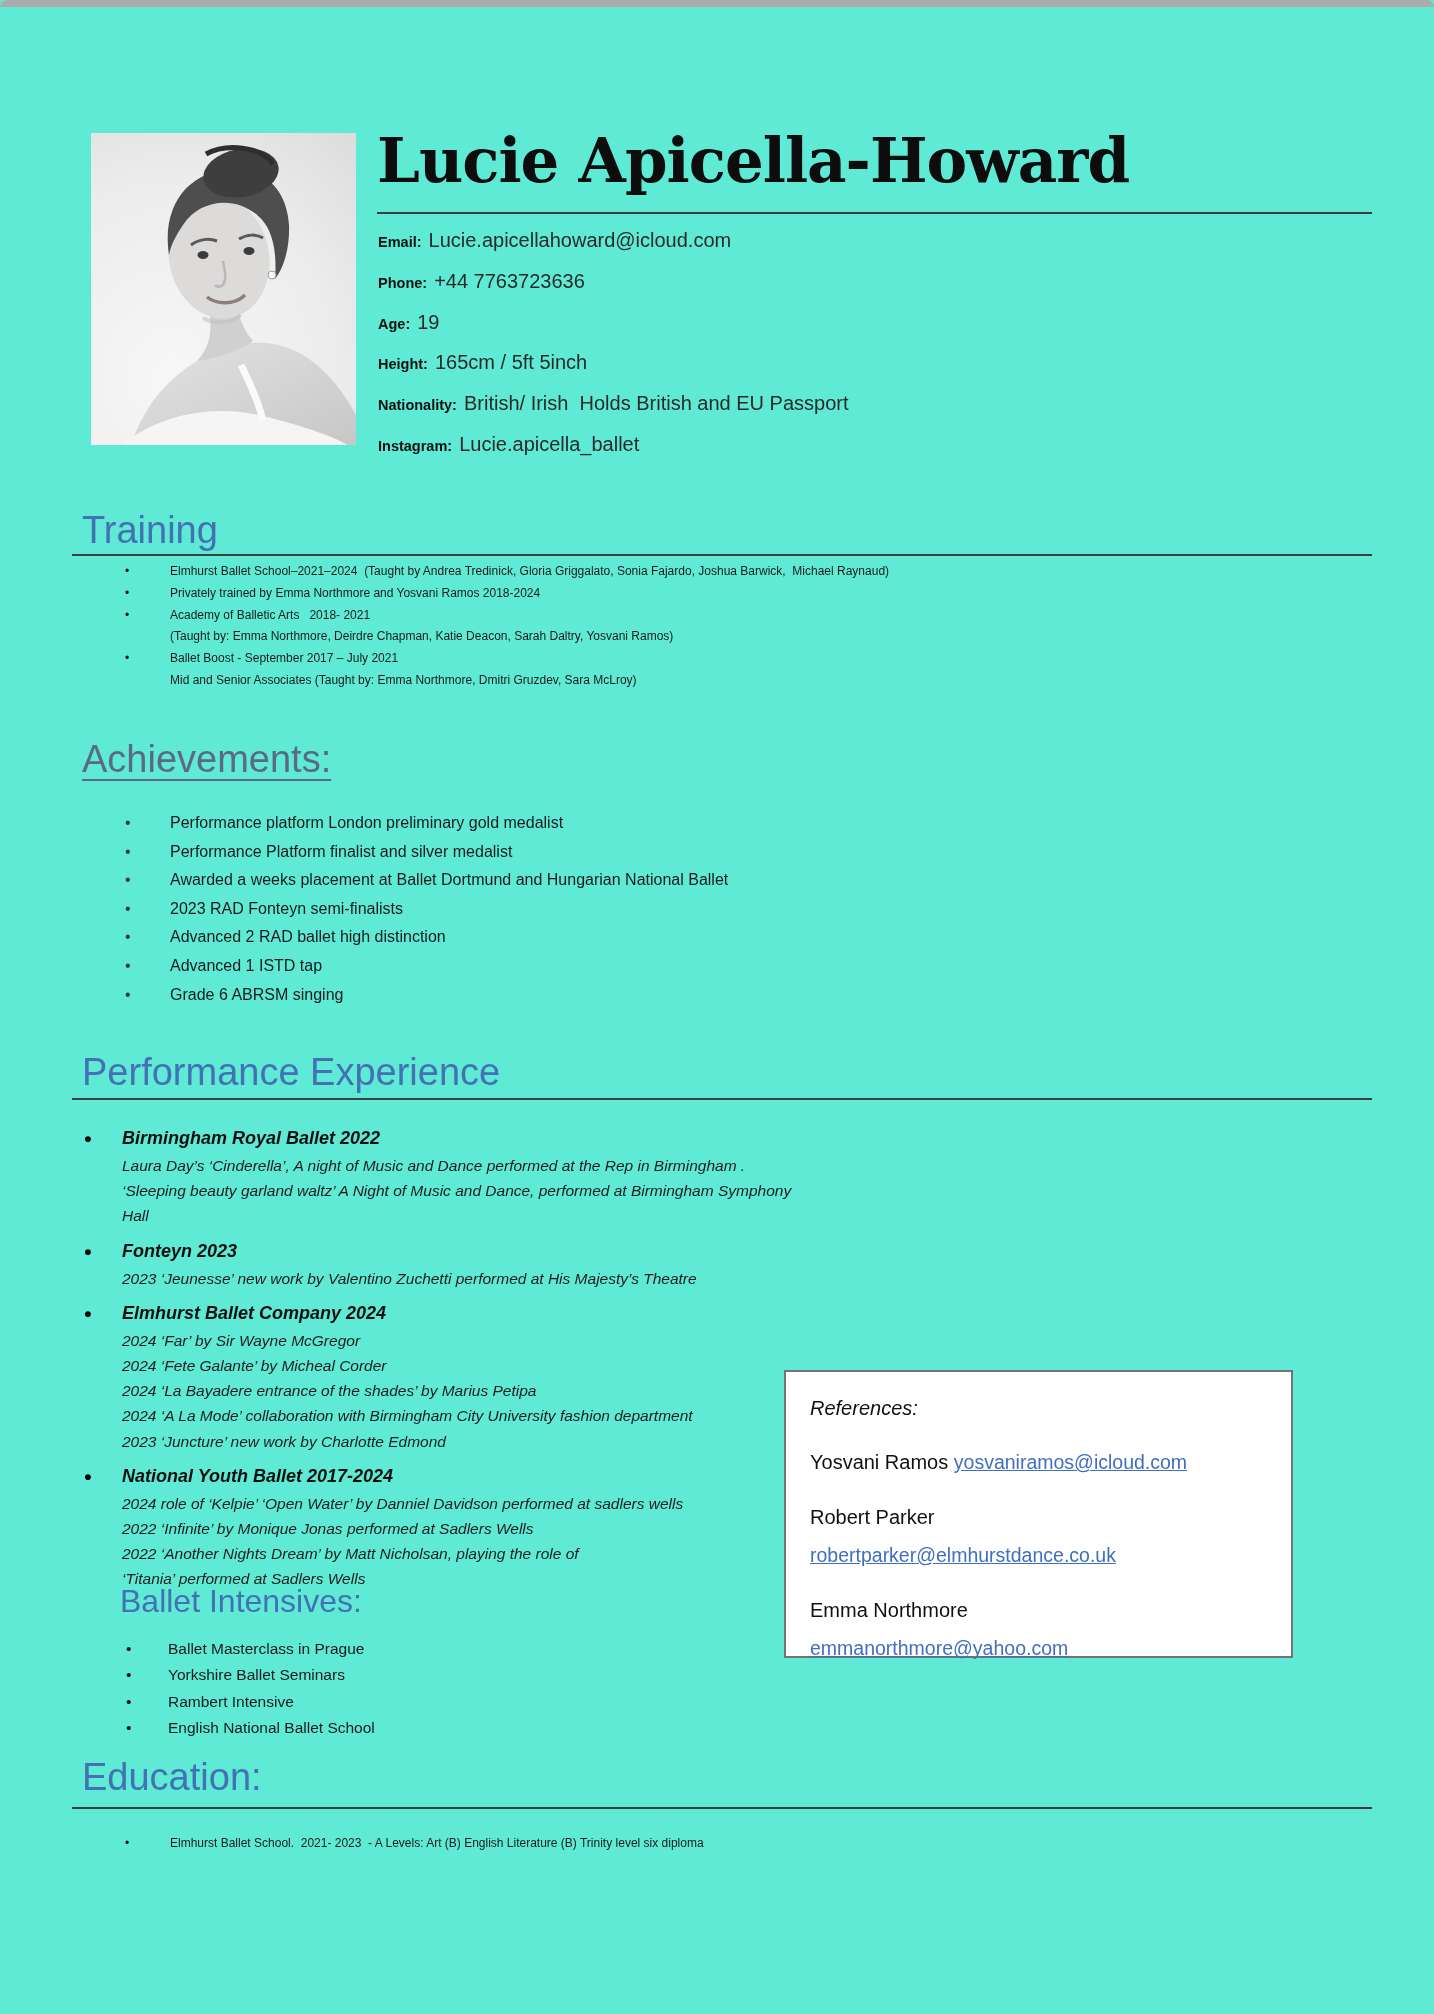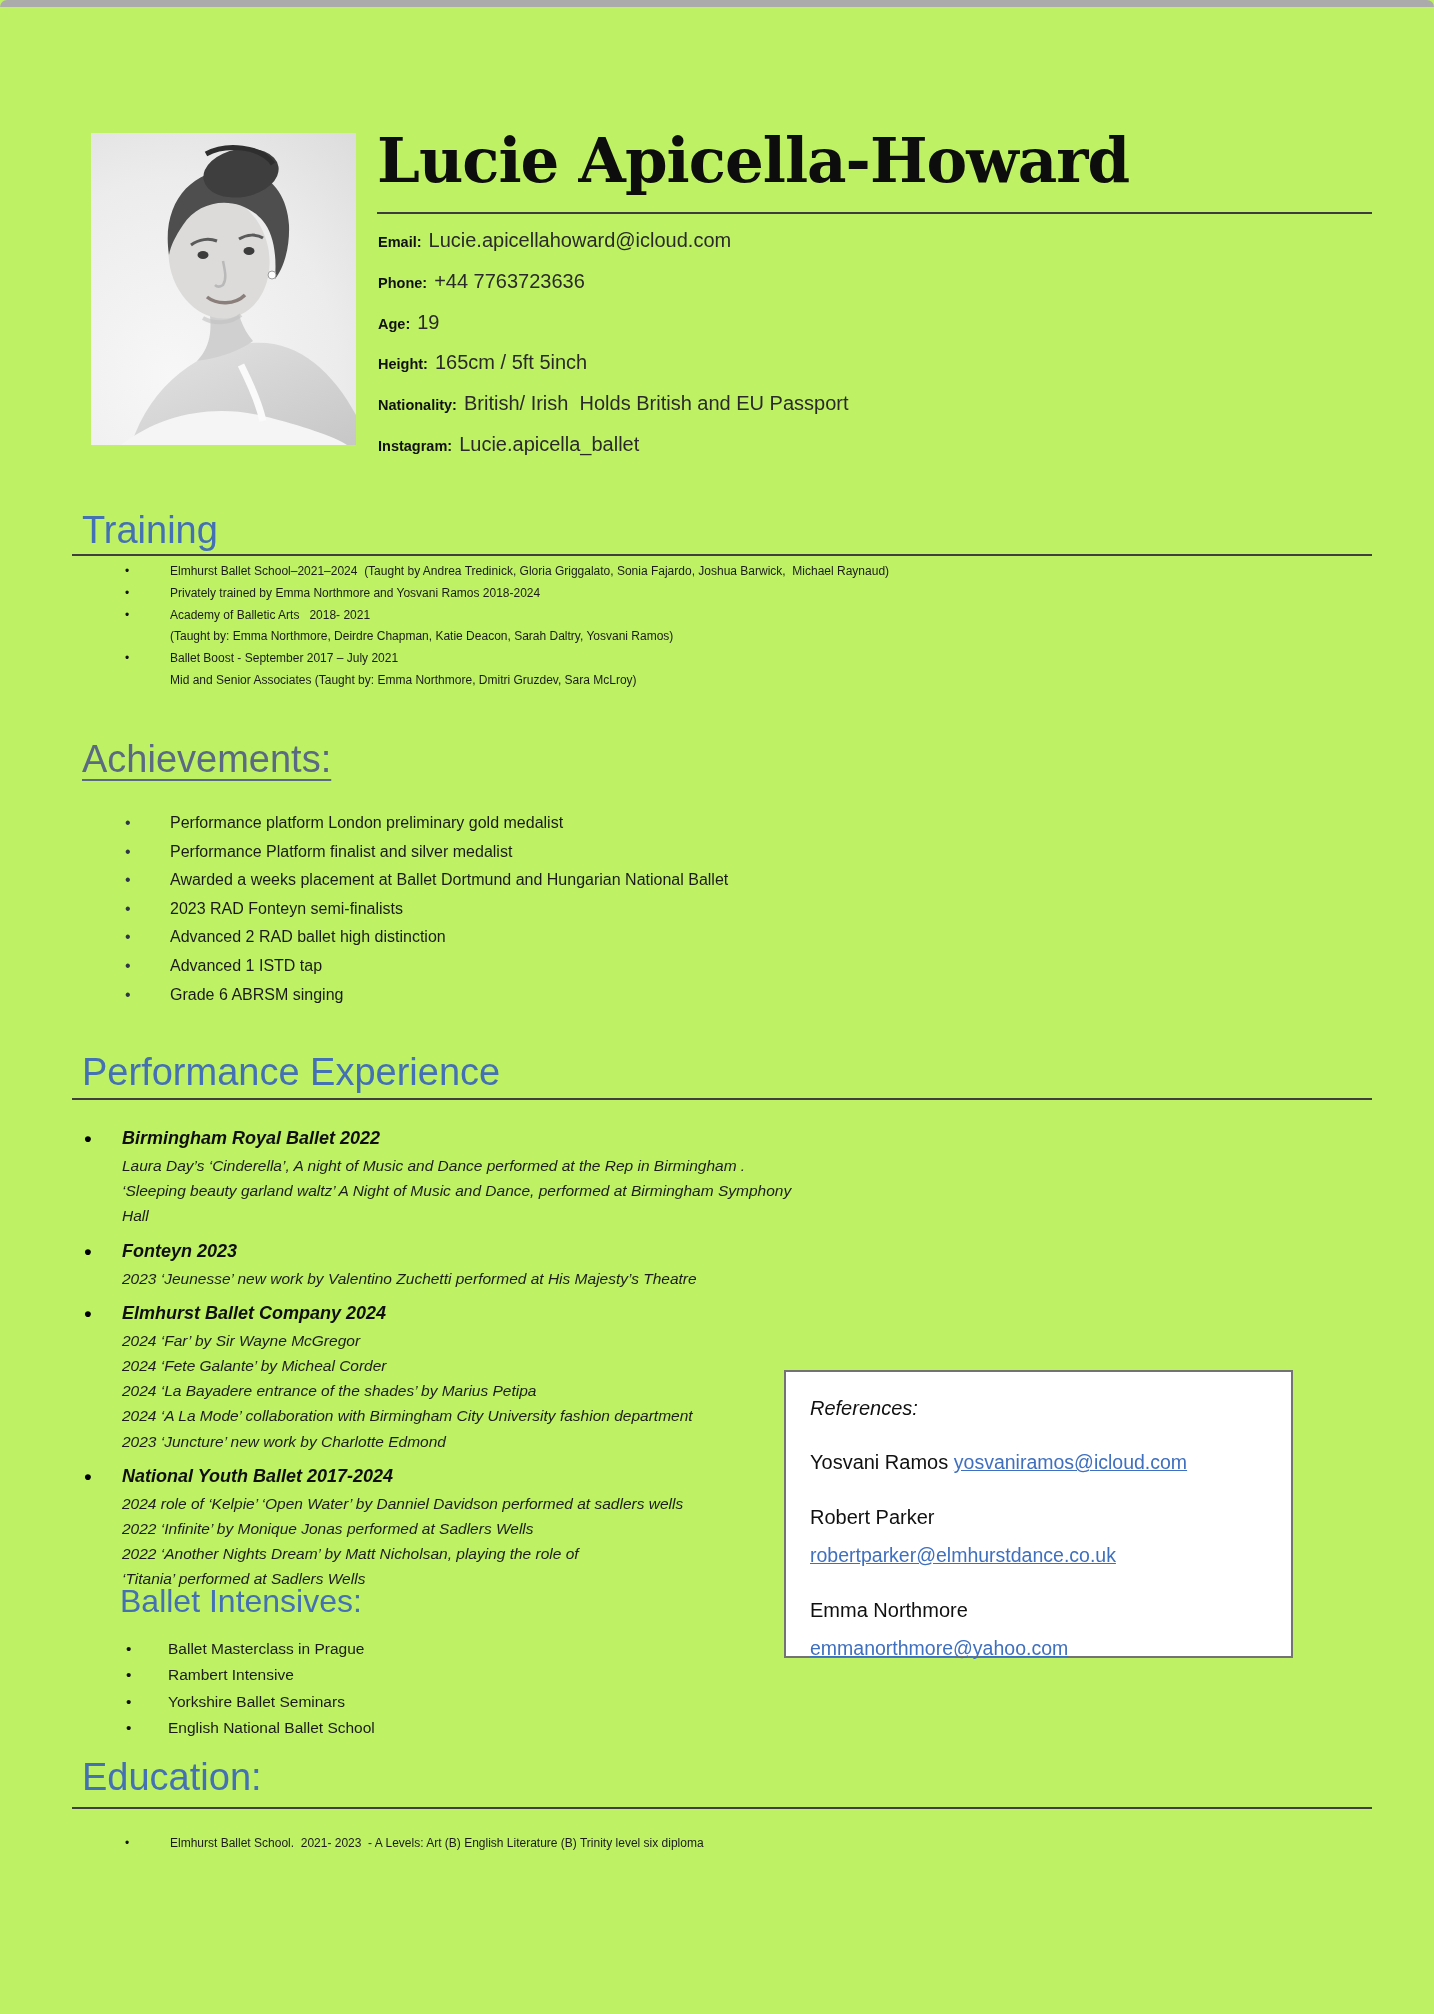--- a/index.html
+++ b/index.html
@@ -1,17 +1,17 @@
 <!DOCTYPE html>
 <html><head>
 <meta charset="utf-8">
 <style>
   html,body{margin:0;padding:0;background:#ffffff;}
   .page{
-    position:relative;width:1434px;height:2014px;background:#bef264;overflow:hidden;
+    position:relative;width:1434px;height:2014px;background:#5eead4;overflow:hidden;
     font-family:"Liberation Sans", sans-serif;color:#1b1b1b;
   }
   .top-edge{position:absolute;top:0;left:0;right:0;height:7px;background:#ababab;border-radius:8px 8px 0 0;}
 
   
   .photo{position:absolute;left:91px;top:133px;width:265px;height:312px;overflow:hidden;}
   .name{
     position:absolute;left:377px;top:126px;margin:0;
     font-family:"DejaVu Serif","Liberation Serif",serif;
     font-size:61px;font-weight:700;letter-spacing:-1px;color:#0d0d0d;line-height:1.15;
@@ -194,22 +194,22 @@
     </div>
     <div class="ref-entry">
       <span class="ref-name">Emma Northmore</span><br>
       <a class="ref-link block">emmanorthmore@yahoo.com</a>
     </div>
   </div>
 
   <h2 id="bi-head">Ballet Intensives:</h2>
   <div class="bi-list">
     <div class="bi-row">Ballet Masterclass in Prague</div>
+    <div class="bi-row">Yorkshire Ballet Seminars</div>
     <div class="bi-row">Rambert Intensive</div>
-    <div class="bi-row">Yorkshire Ballet Seminars</div>
     <div class="bi-row">English National Ballet School</div>
   </div>
 
   <h2 class="sec-head" id="edu-head">Education:</h2>
   <div class="rule" id="edu-rule"></div>
   <div class="edu-list">
     <div class="t-row b">Elmhurst Ballet School.  2021- 2023  - A Levels: Art (B) English Literature (B) Trinity level six diploma</div>
   </div>
 </div>
 

